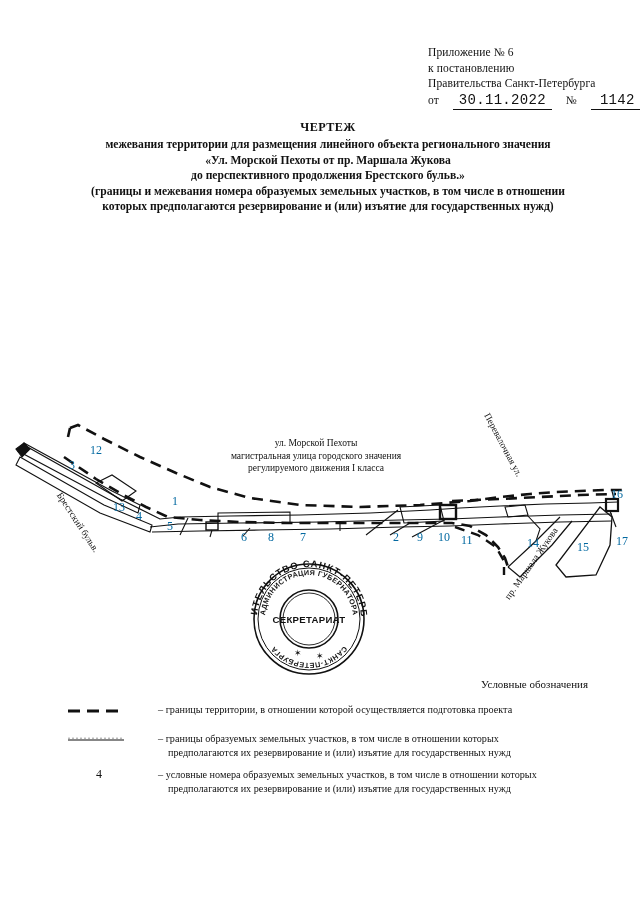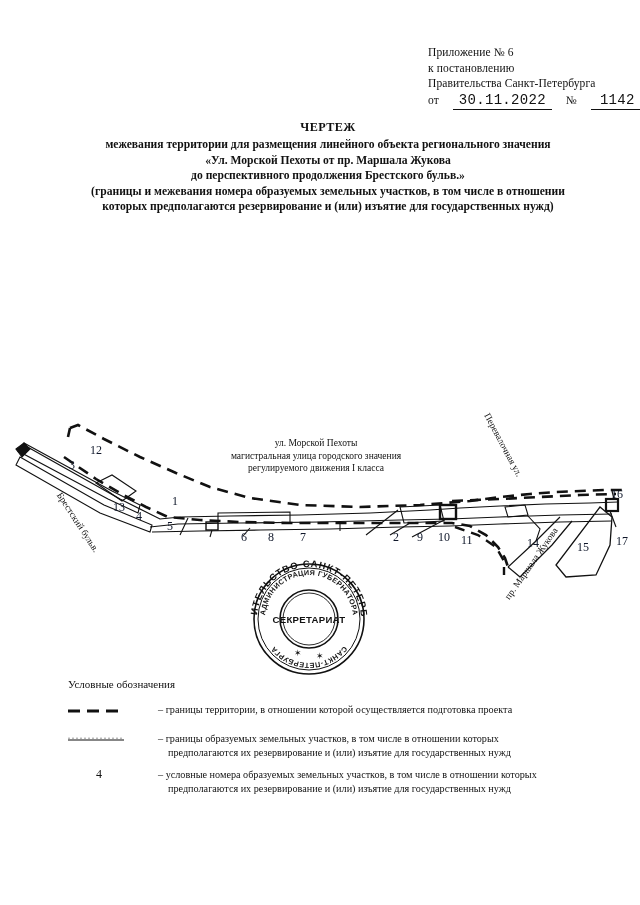--- a/index.html
+++ b/index.html
@@ -55,30 +55,30 @@
     font-size:9.5px;
     line-height:12.5px;
     white-space:nowrap;
     color:#111;
   }
   .street-center{text-align:center;}
   .rot-neg{transform-origin:0 0;}
   .parcel-num{
     position:absolute;
     font-size:12px;
-    color:#0f172a;
+    color:#0369a1;
     white-space:nowrap;
   }
 
   
   .seal{position:absolute;left:246px;top:556px;width:126px;height:126px;}
 
   
   .legend{position:absolute;left:68px;top:678px;width:520px;font-size:10.2px;line-height:13.6px;}
-  .legend-title{font-size:11px;margin-bottom:11px;}
+  .legend-title{font-size:11px;margin-bottom:11px;text-align:right;}
   .legend-row{display:flex;align-items:flex-start;margin-bottom:9px;}
   .legend-sym{width:62px;flex:none;position:relative;height:13px;}
   .legend-sym svg{position:absolute;left:0;top:4px;}
   .legend-sym .num4{
     display:block;text-align:center;font-size:12px;line-height:13px;
   }
   .legend-txt{flex:1;margin-left:28px;}
   .legend-txt .cont{padding-left:10px;}
 </style>
 </head>

